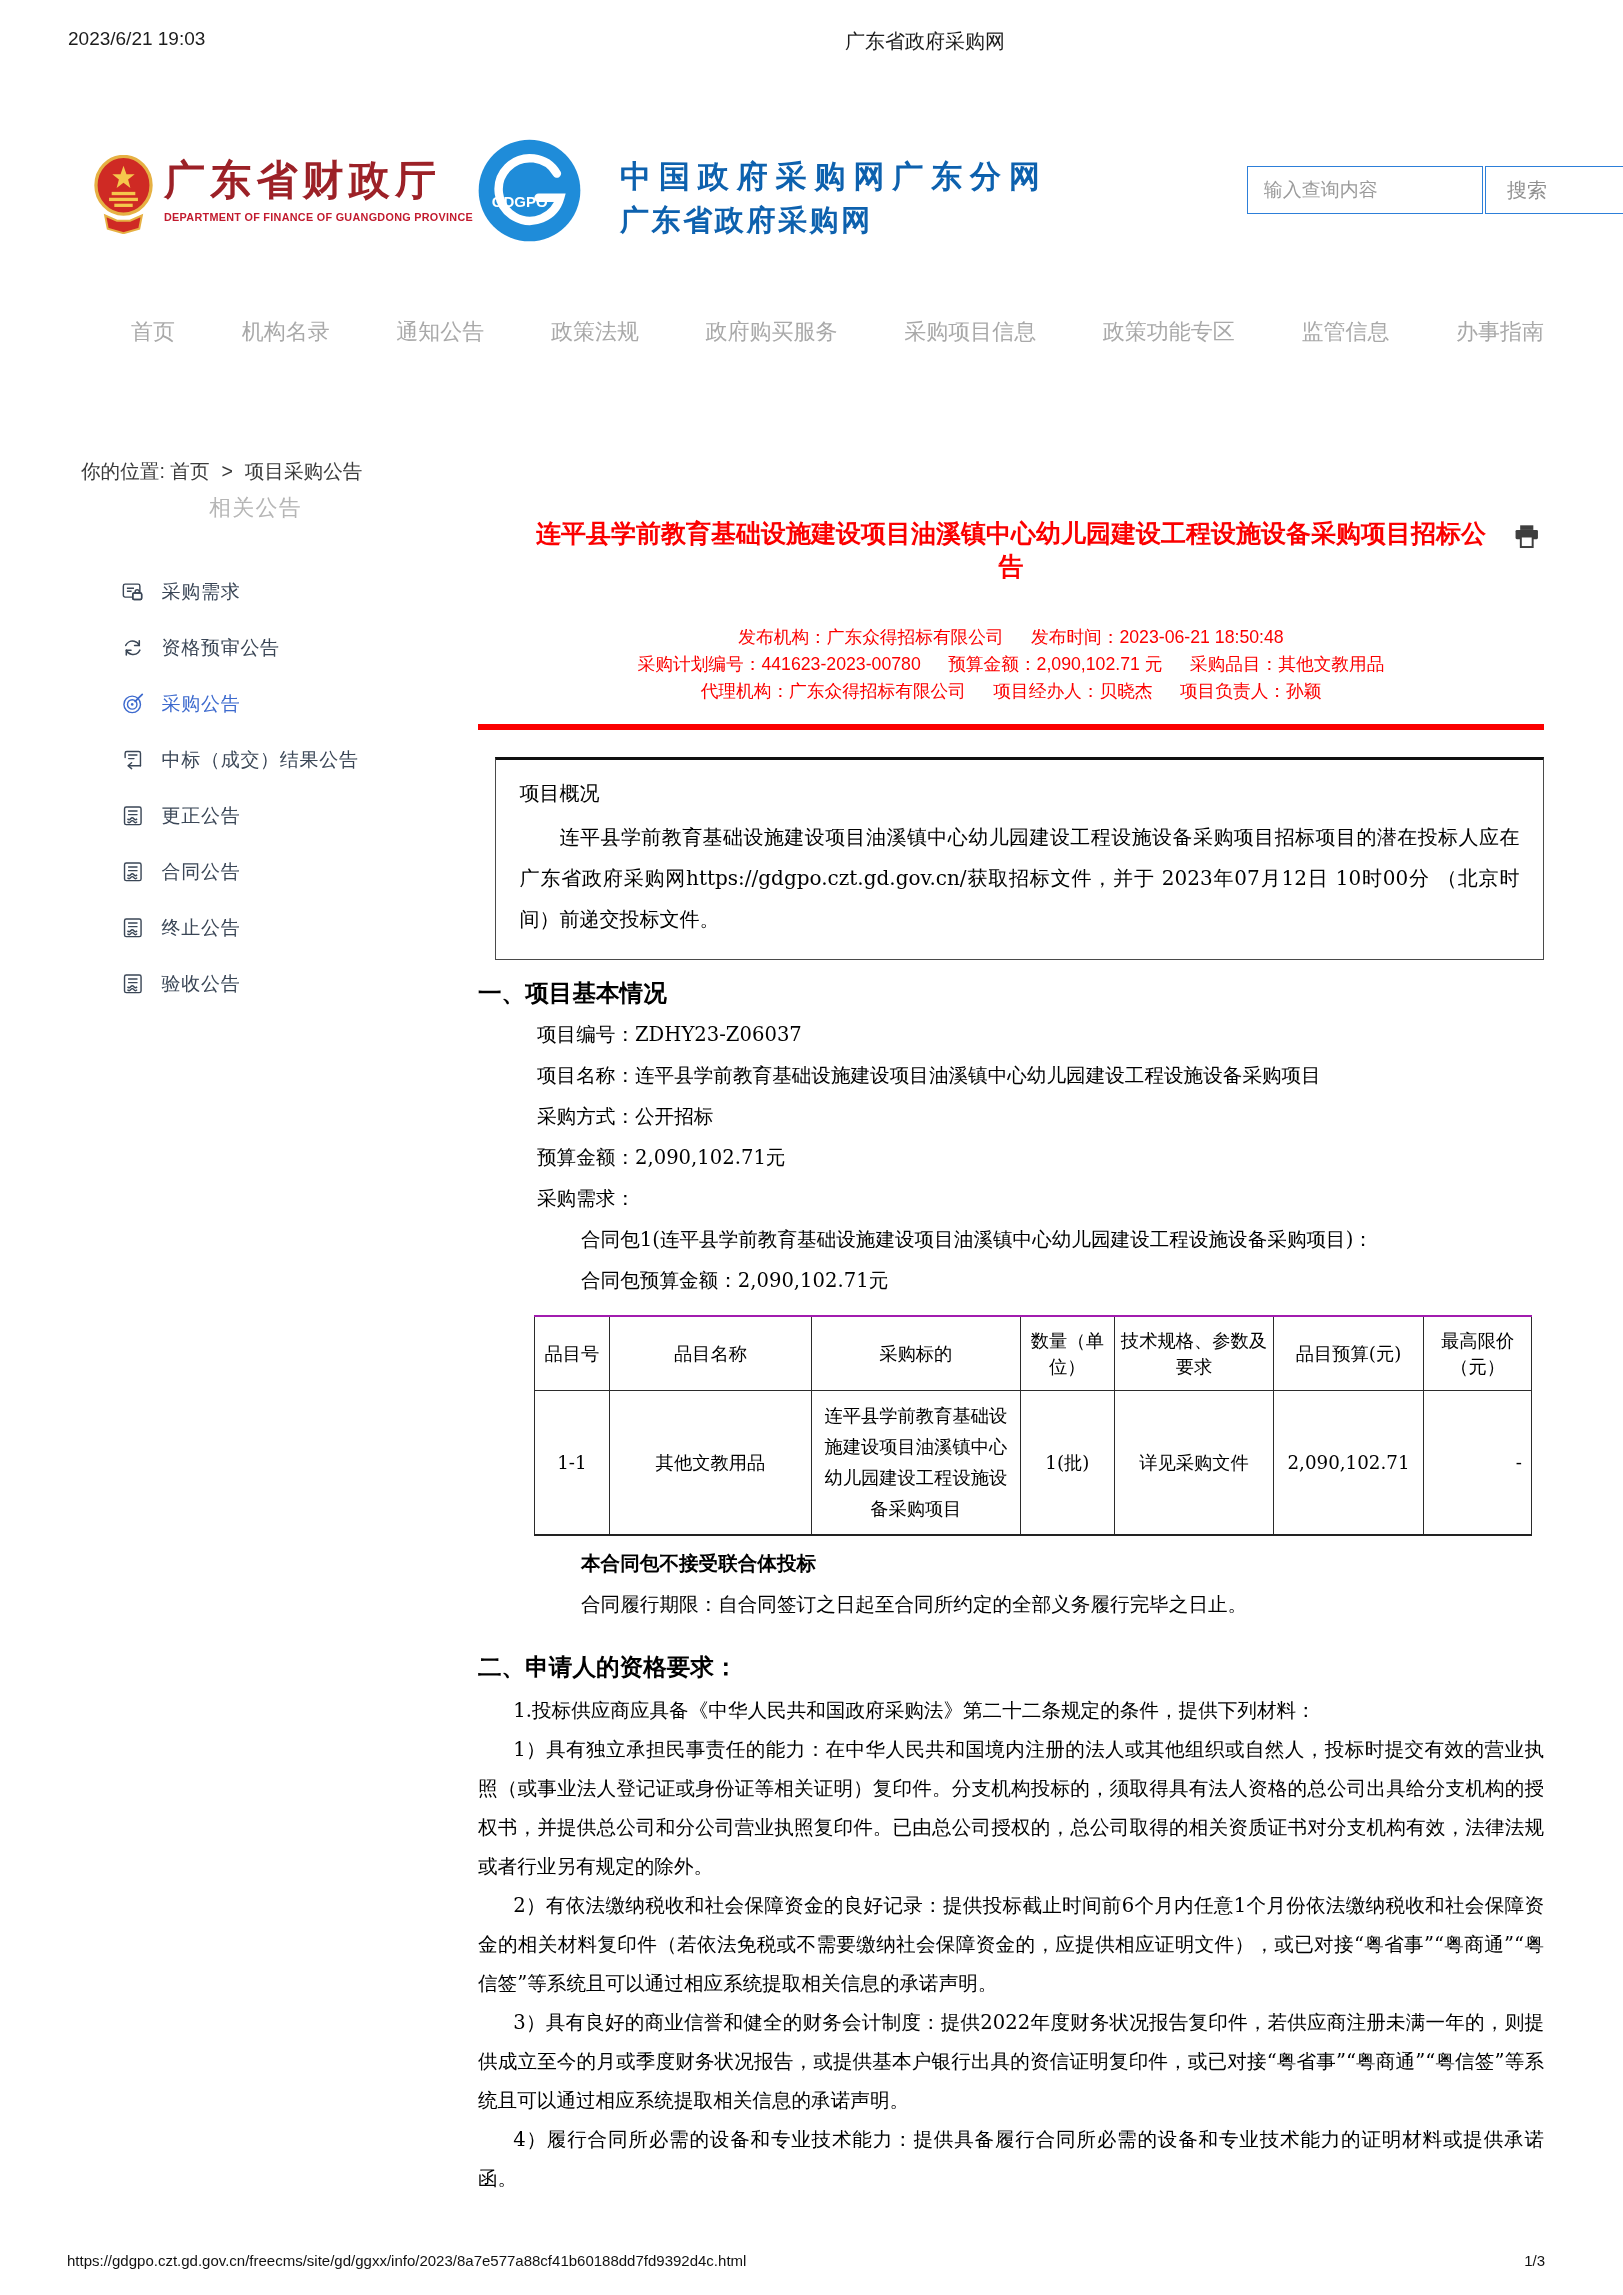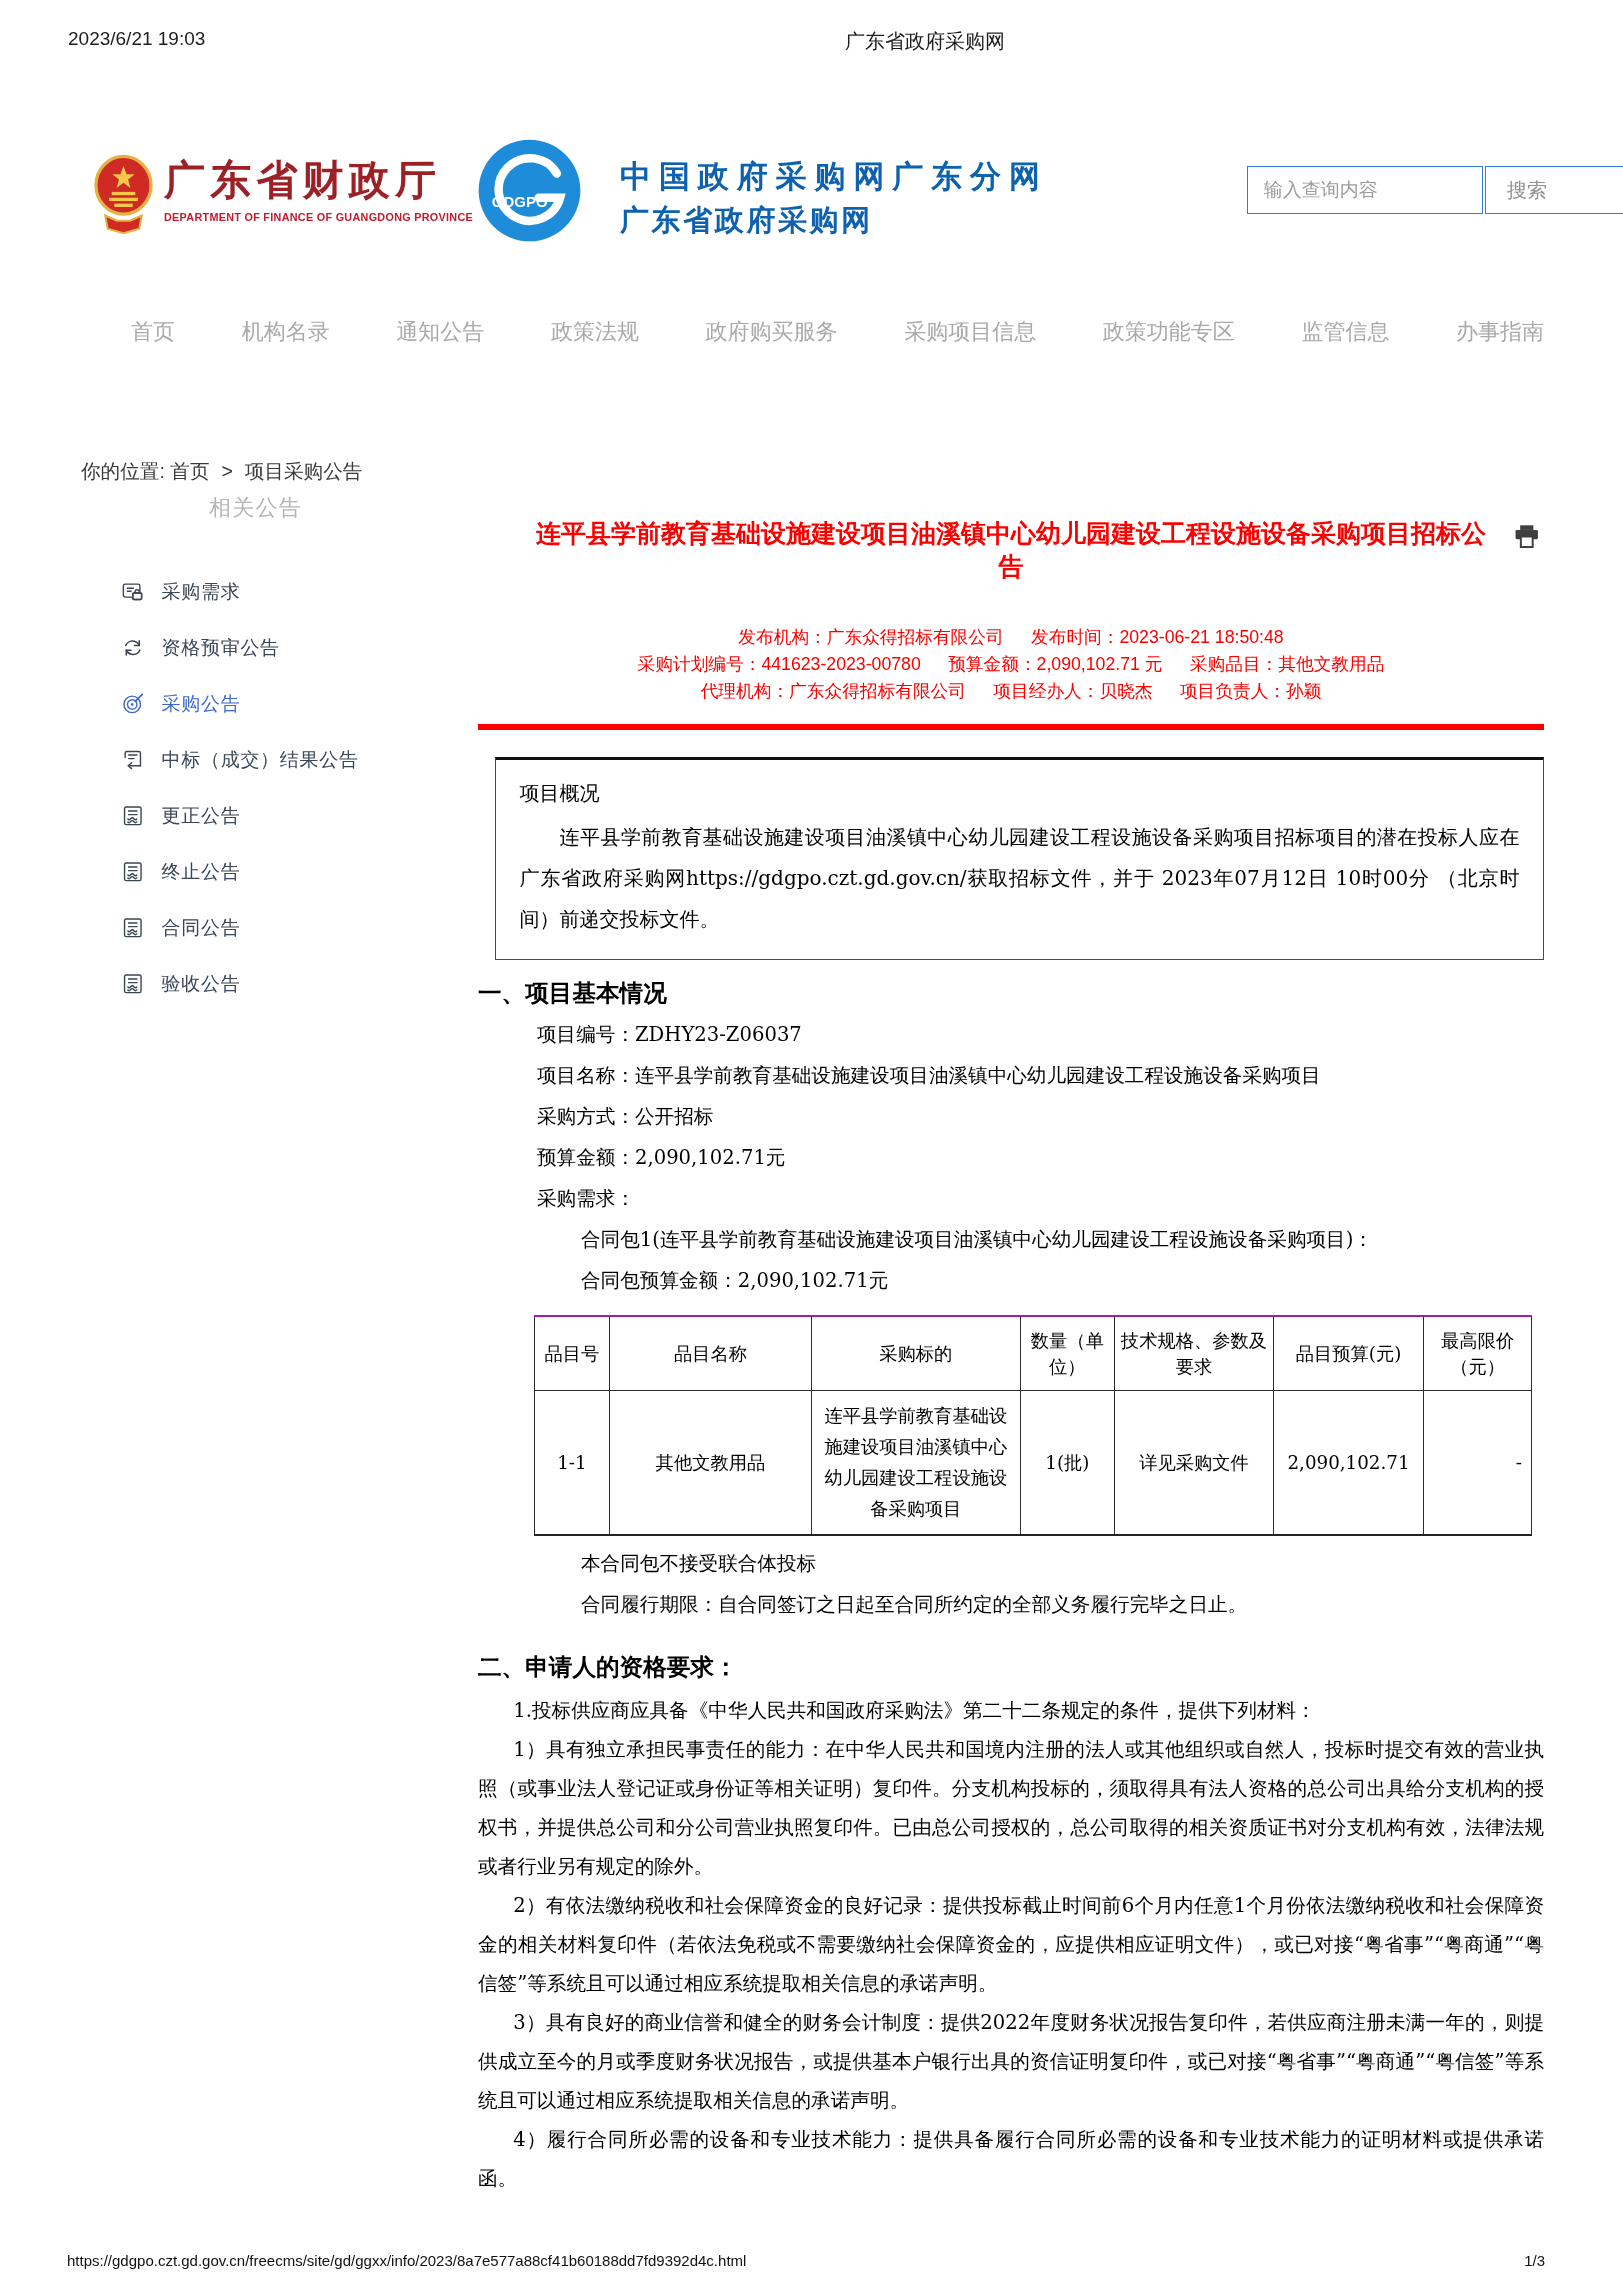--- a/index.html
+++ b/index.html
@@ -77,21 +77,21 @@
   .sec-heading{margin-top:15.7px;font-size:23.6px;font-weight:bold;line-height:34px;}
   .fields{margin-top:3.9px;}
   .field{font-size:19.6px;line-height:41px;padding-left:59px;}
   .note{font-size:19.6px;line-height:41px;padding-left:103px;}
   .items-table{margin-top:14.4px;margin-left:56px;width:998px;border-collapse:collapse;font-size:18.3px;}
   .items-table th,.items-table td{border:1.3px solid #2b2b2b;font-weight:normal;text-align:center;vertical-align:middle;}
   .items-table th{line-height:26px;padding:10.5px 5.2px;}
   .items-table td{line-height:31px;padding:9.2px 6.5px;}
   .items-table{border-top:2px solid #a21caf;border-bottom:2px solid #222;padding-left:40px;}
   .items-table td:last-child{text-align:right;padding-right:9.2px;}
-  .after-note:first-of-type{margin-top:7.9px;}
+  .after-note:first-of-type{margin-top:7.9px;font-weight:bold;}
   .sec2-heading{margin-top:23.6px;font-size:23.6px;font-weight:bold;line-height:37px;}
   .paras{margin-top:5.2px;}
   .para{font-size:19.6px;line-height:39px;text-indent:1.8em;text-align:justify;}
 </style>
 </head>
 <body>
 
 <div class="page">
 
   <div class="print-header">
@@ -208,32 +208,32 @@
         </li>
         <li class="sidebar-item">
           <span class="s-icon">
             <svg viewBox="0 0 40 40" fill="none" stroke="currentColor" stroke-width="2.4">
               <rect x="6" y="5" width="28" height="30" rx="3"></rect>
               <path d="M12 12h16M12 18h16"></path>
               <path d="M11 25c1.8 2.4 3.6 2.4 5.4 0s3.6-2.4 5.4 0 3.6 2.4 5.4 0"></path>
               <path d="M11 30c1.8 2.4 3.6 2.4 5.4 0s3.6-2.4 5.4 0 3.6 2.4 5.4 0"></path>
             </svg>
           </span>
-          <span class="s-label">终止公告</span>
+          <span class="s-label">合同公告</span>
         </li>
         <li class="sidebar-item">
           <span class="s-icon">
             <svg viewBox="0 0 40 40" fill="none" stroke="currentColor" stroke-width="2.4">
               <rect x="6" y="5" width="28" height="30" rx="3"></rect>
               <path d="M12 12h16M12 18h16"></path>
               <path d="M11 25c1.8 2.4 3.6 2.4 5.4 0s3.6-2.4 5.4 0 3.6 2.4 5.4 0"></path>
               <path d="M11 30c1.8 2.4 3.6 2.4 5.4 0s3.6-2.4 5.4 0 3.6 2.4 5.4 0"></path>
             </svg>
           </span>
-          <span class="s-label">合同公告</span>
+          <span class="s-label">终止公告</span>
         </li>
         <li class="sidebar-item">
           <span class="s-icon">
             <svg viewBox="0 0 40 40" fill="none" stroke="currentColor" stroke-width="2.4">
               <rect x="6" y="5" width="28" height="30" rx="3"></rect>
               <path d="M12 12h16M12 18h16"></path>
               <path d="M11 25c1.8 2.4 3.6 2.4 5.4 0s3.6-2.4 5.4 0 3.6 2.4 5.4 0"></path>
               <path d="M11 30c1.8 2.4 3.6 2.4 5.4 0s3.6-2.4 5.4 0 3.6 2.4 5.4 0"></path>
             </svg>
           </span>

